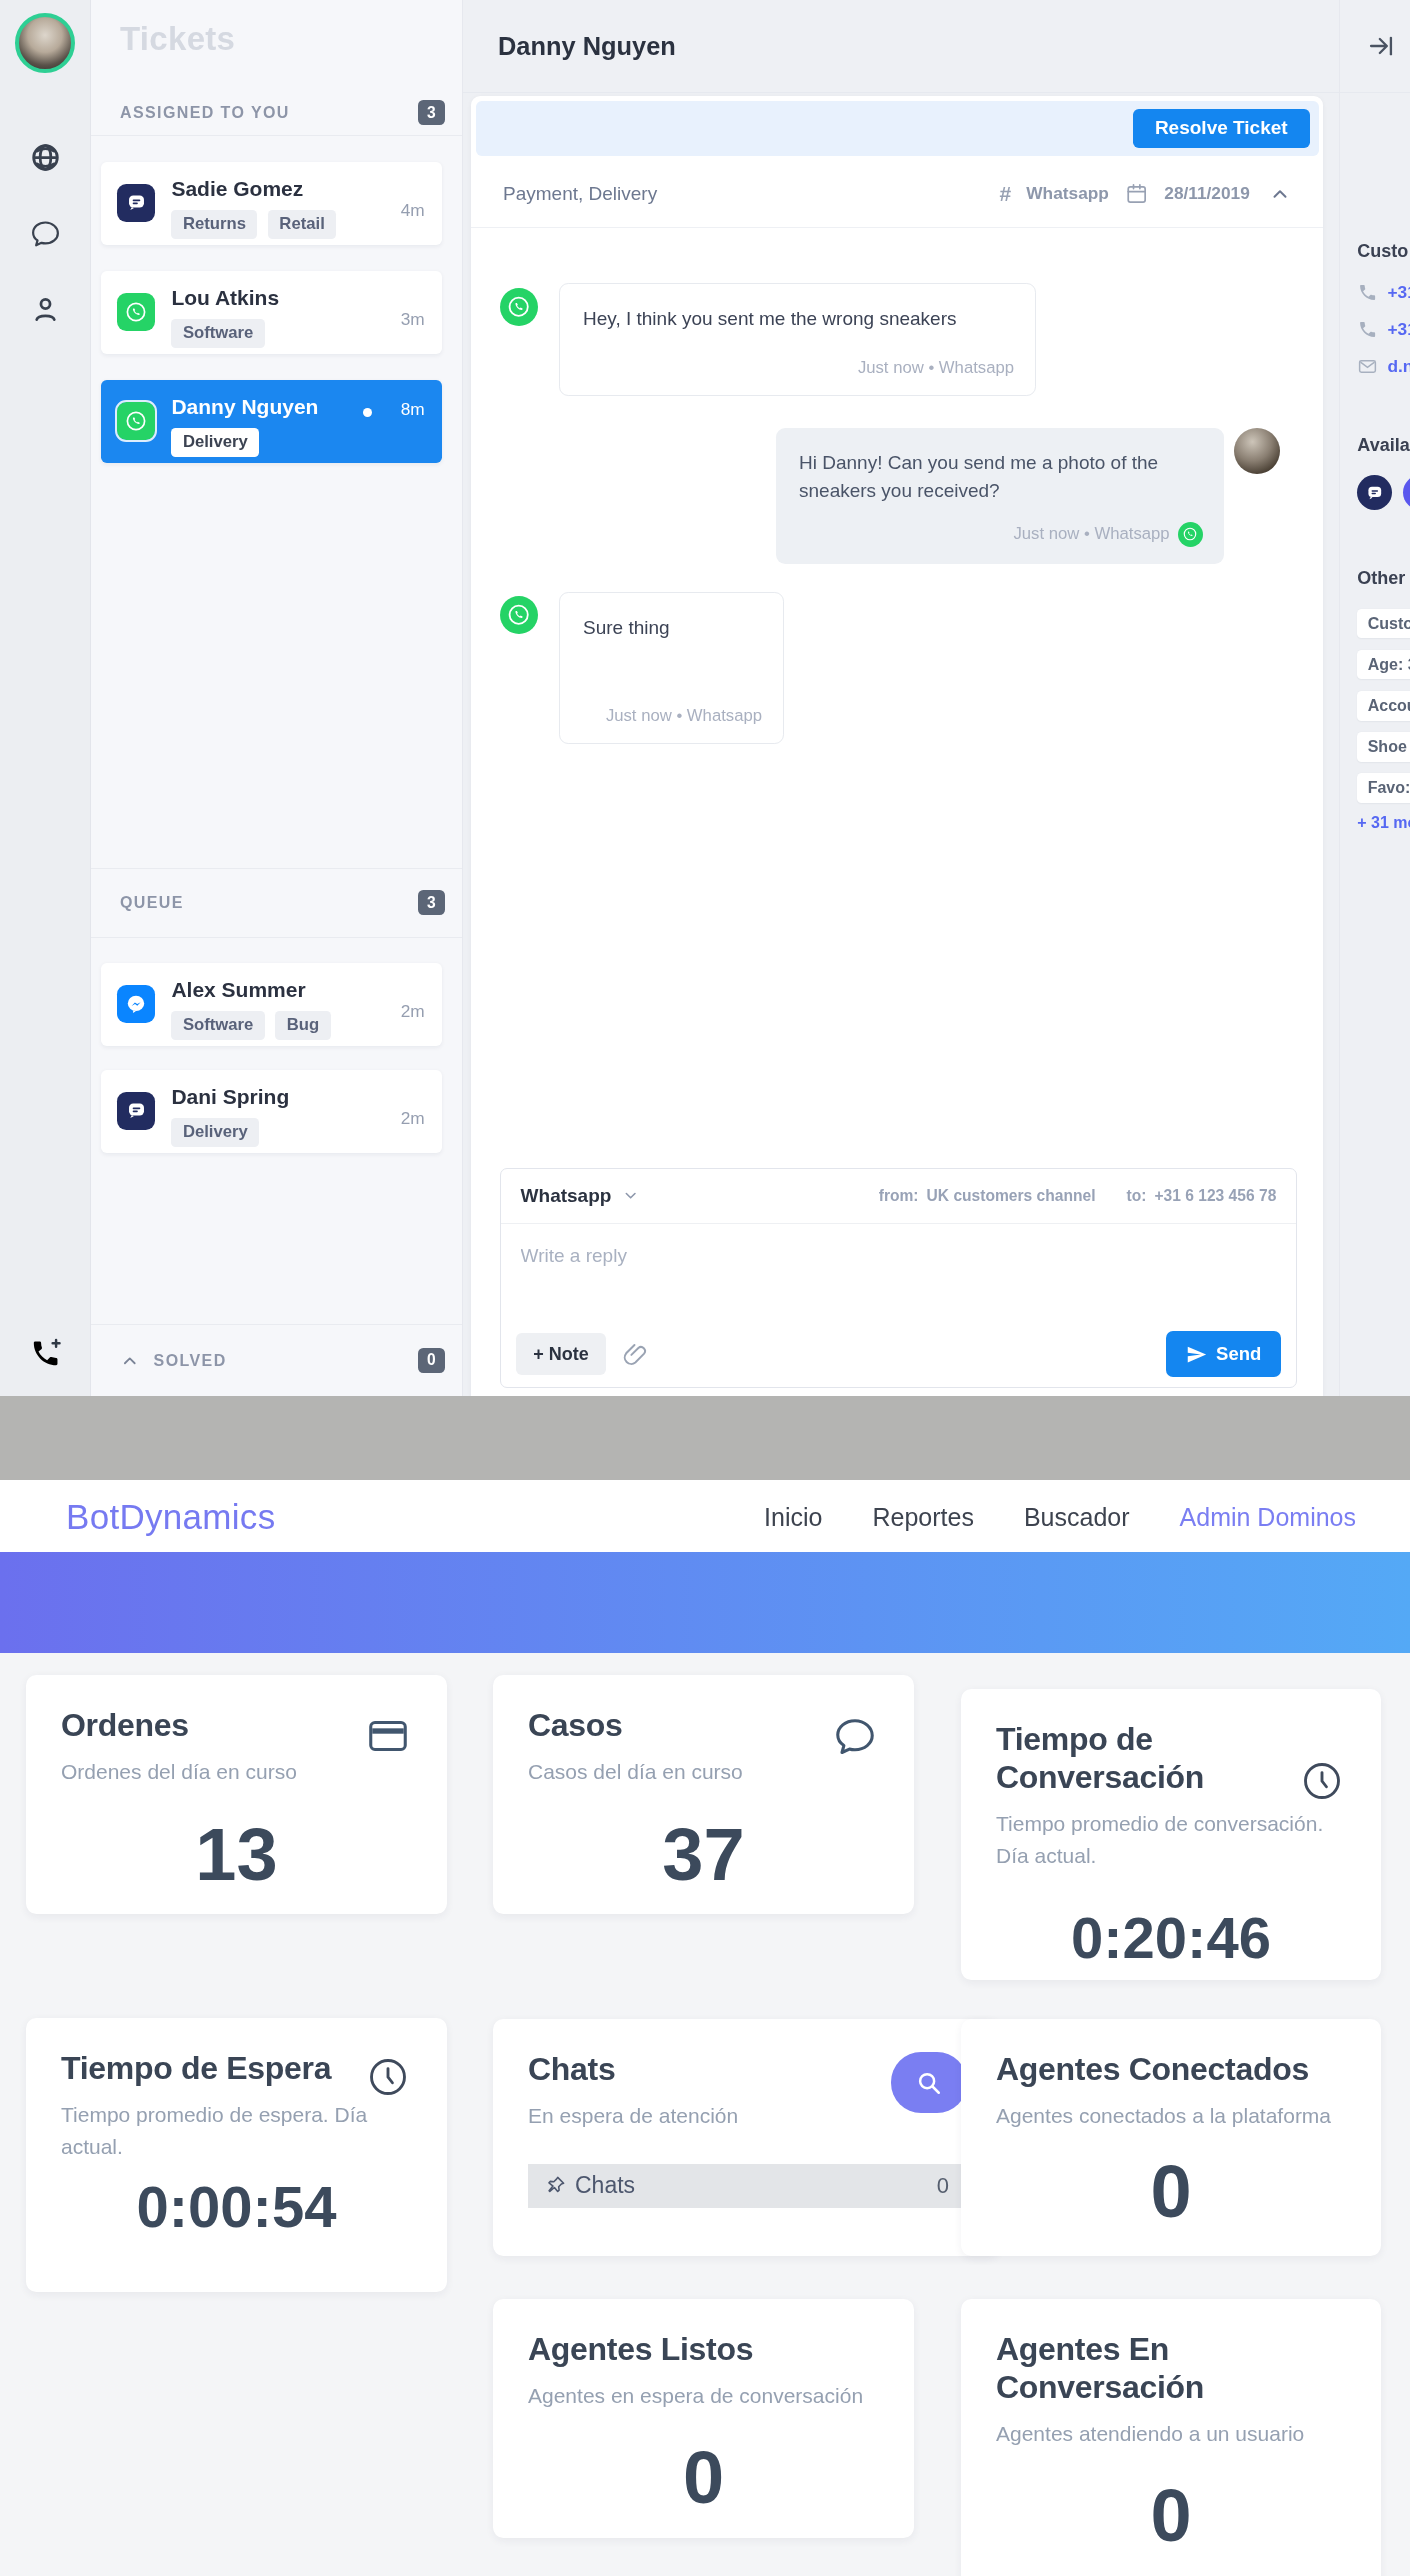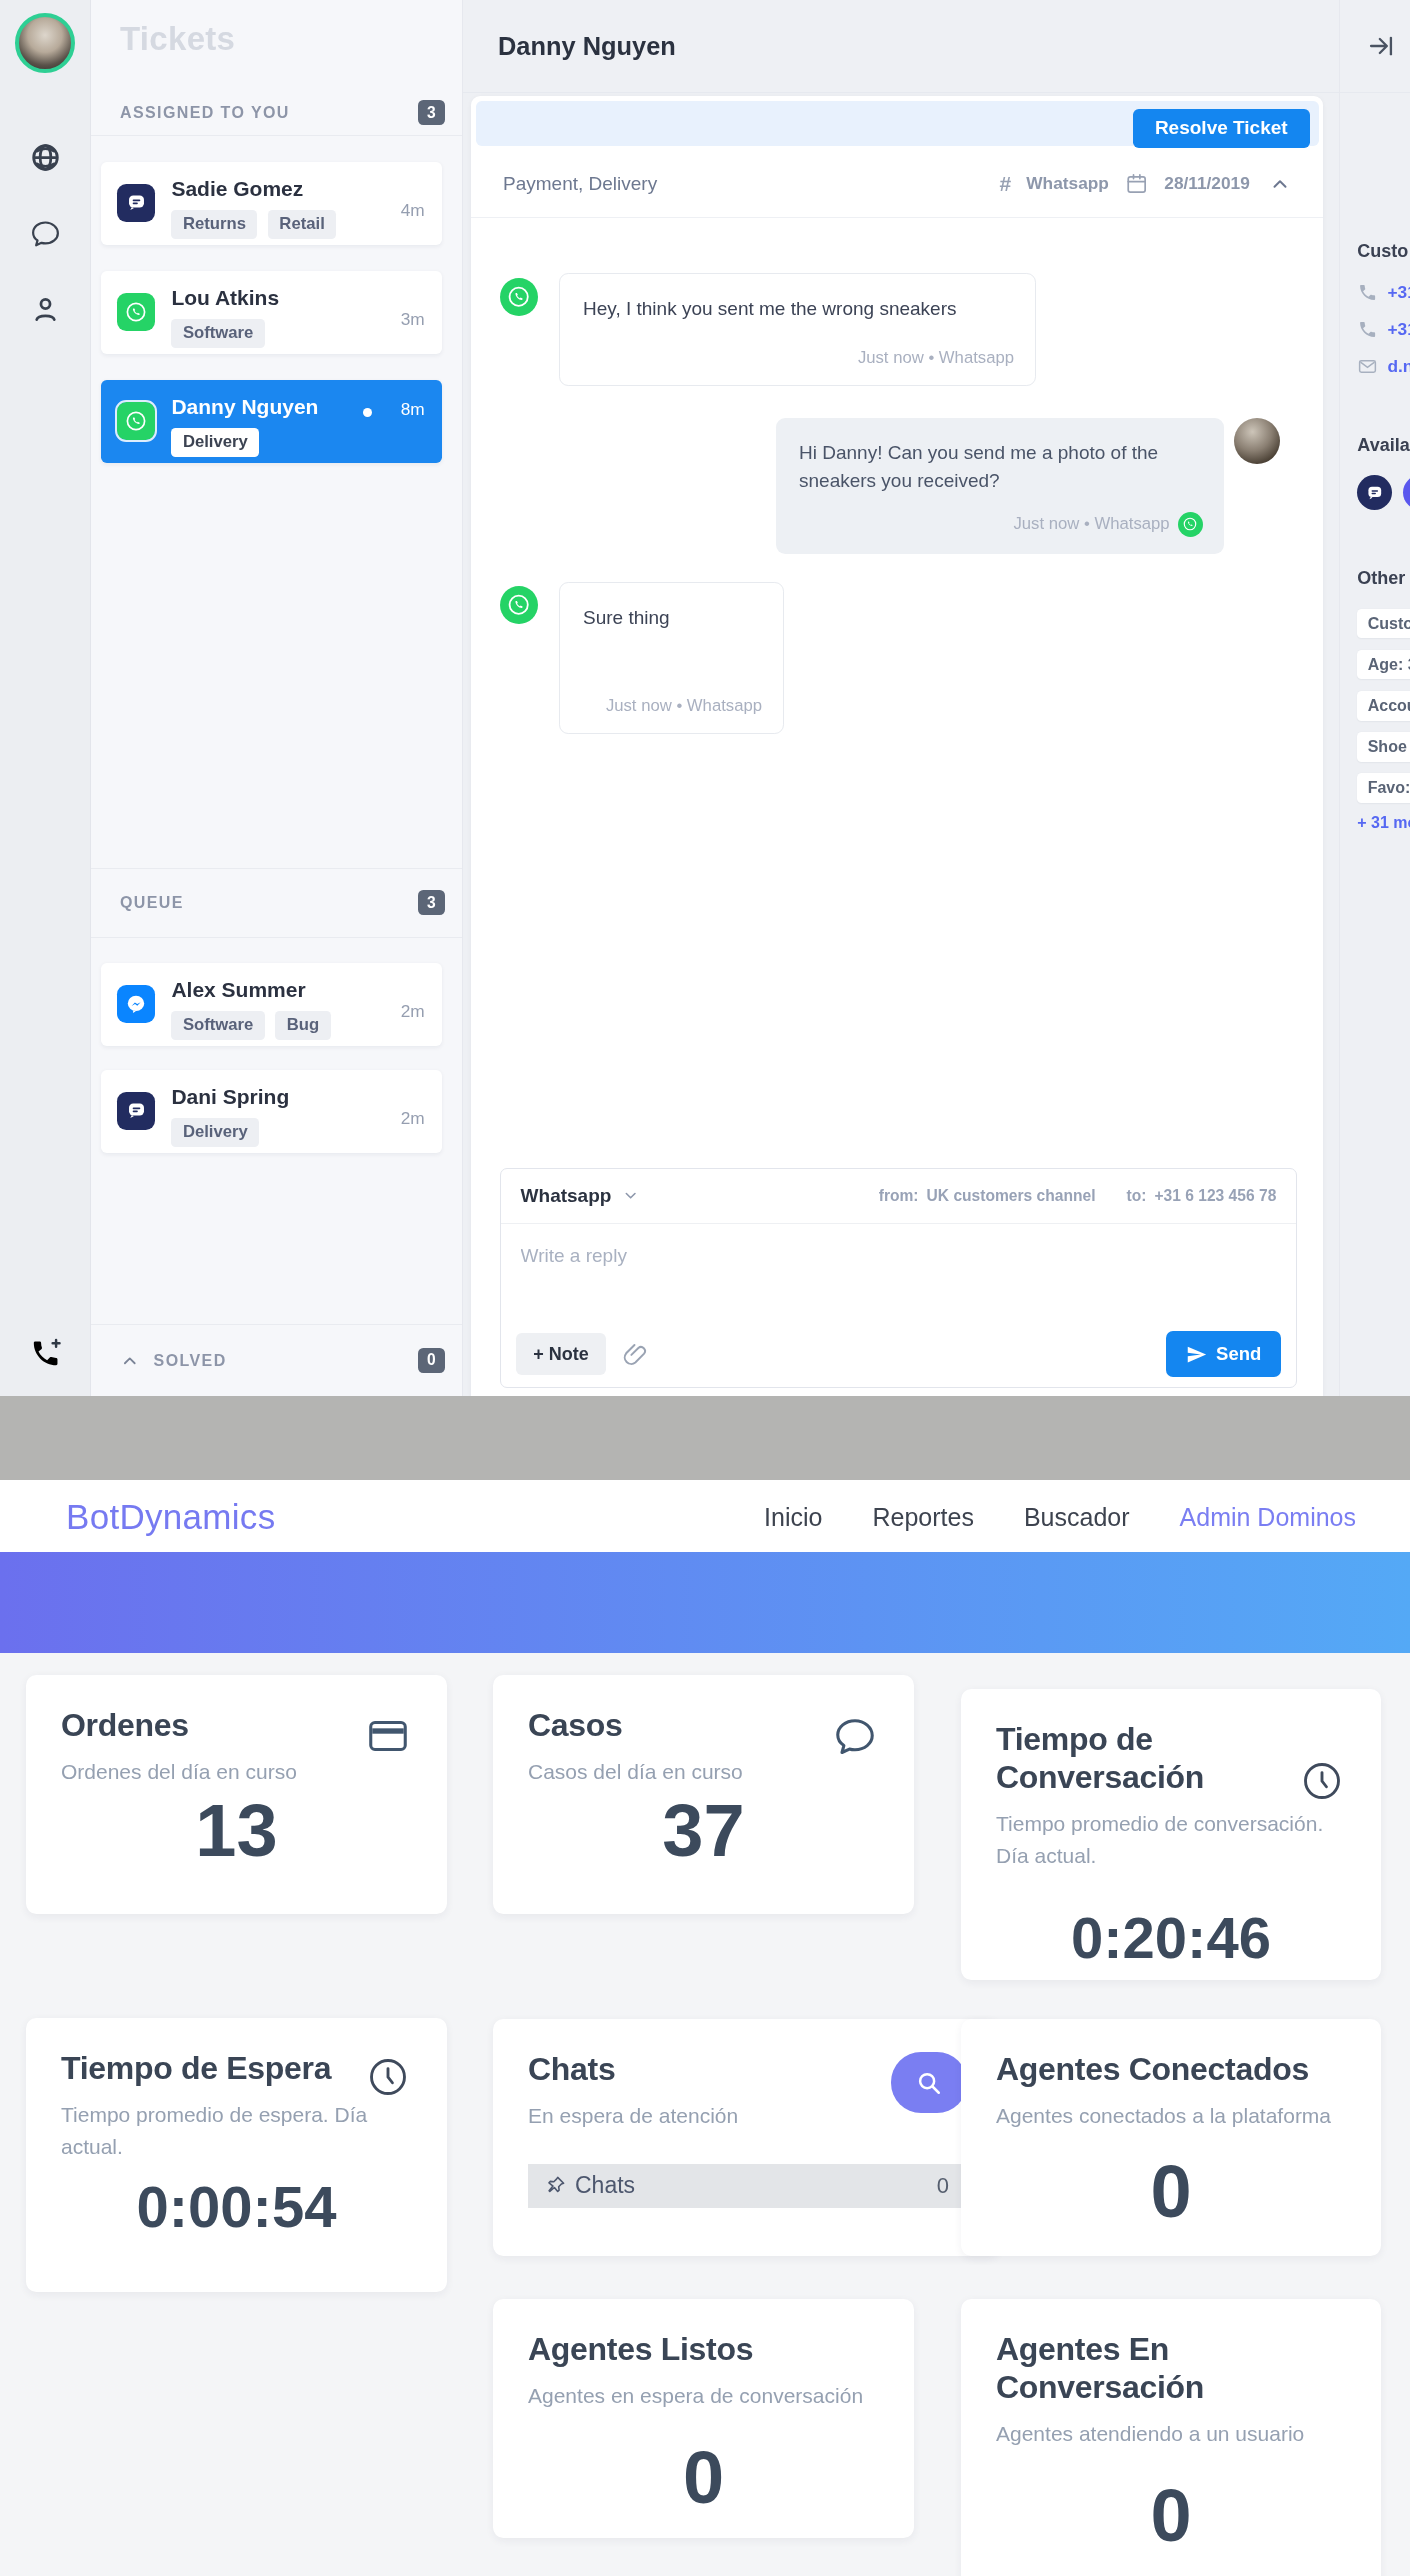--- a/index.html
+++ b/index.html
@@ -46,21 +46,21 @@
   .t-time { position:absolute; right:17.3px; bottom:24px; font-size:17.3px; color:#959eb0; }
   .tcard.selected .t-time { top:19.6px; bottom:auto; color:#fff; }
   .unread-dot { position:absolute; right:70px; top:28px; width:9.2px; height:9.2px; border-radius:50%; background:#fff; }
   .sb-solved { position:absolute; left:0; right:0; bottom:0; height:72px; border-top:0.6px solid #e9ebf0; display:flex; align-items:center; gap:14px; padding:0 17.3px 0 29px; }
   .chev { width:19.6px; height:19.6px; color:#7b8497; }
 
   
   .chat { position:absolute; left:462px; top:0; width:877px; height:1396px; border-left:0.6px solid #e6e8ee; }
   .chat-header { height:93px; border-bottom:0.6px solid #e6e9ef; display:flex; align-items:center; padding-left:35px; font-size:25.4px; font-weight:700; color:#2b3240; }
   .chat-card { position:absolute; left:8px; right:15.6px; top:96px; bottom:0; background:#fff; border-radius:9.2px 9.2px 0 0; box-shadow:0 1.2px 5.8px rgba(25,35,60,.05); }
-  .banner { margin:4.6px; height:45px; background:#e8f1fd; border-radius:5.8px; position:relative; }
+  .banner { margin:4.6px; height:55px; background:#e8f1fd; border-radius:5.8px; position:relative; }
   .resolve-btn { position:absolute; right:9.2px; top:8px; height:39px; padding:0 22px; background:#1486f0; color:#fff; font-size:19px; font-weight:700; border:none; border-radius:5.8px; cursor:pointer; }
   .meta-row { height:68px; display:flex; align-items:center; padding:0 32px; border-bottom:0.6px solid #eef0f4; }
   .meta-subject { font-size:19px; color:#6d7890; }
   .meta-right { margin-left:auto; display:flex; align-items:center; gap:15px; }
   .hash { font-size:21px; color:#98a1b3; font-weight:600; }
   .meta-chip { font-size:17.3px; font-weight:600; color:#8d97ab; }
   .cal-icon { width:25.4px; height:25.4px; color:#98a1b3; }
   .chev-up { width:22px; height:22px; color:#6d7890; margin-left:4.6px; }
 
   .messages { position:relative; height:941px; }
@@ -119,21 +119,21 @@
   .c2 { left:493px; top:22px;   width:421px; height:239px; }
   .c3 { left:961px;top:36px;   width:420px; height:291px; }
   .c4 { left:26px;  top:365px;  width:421px; height:274px; }
   .c5 { left:493px; top:366px;  width:506px; height:237px; }
   .c6 { left:961px;top:366px;  width:420px; height:237px; }
   .c7 { left:493px; top:646px; width:421px; height:239px; }
   .c8 { left:961px;top:646px; width:420px; height:300px; }
   .d-title { font-size:32px; font-weight:700; color:#3a4555; letter-spacing:-0.3px; line-height:1.18; }
   .d-title.narrow { width:248px; }
   .d-sub { margin-top:11.5px; font-size:21px; color:#95a0b1; line-height:1.5; }
-  .d-big { font-size:74px; font-weight:700; color:#3c4a5c; text-align:center; }
+  .d-big { font-size:74px; font-weight:700; color:#3c4a5c; text-align:center; margin-top:24px; }
   .d-time { font-size:58px; font-weight:700; color:#3c4a5c; text-align:center; }
   .c3 .d-time { margin-top:33px; }
   .c4 .d-time { margin-top:11px; }
   .c6 .d-big { margin-top:17.3px; }
   .c7 .d-big, .c8 .d-big { margin-top:23px; }
   .card-icon { position:absolute; right:36px; top:38px; width:46px; height:46px; color:#41566e; }
   .c3 .card-icon { top:69px; color:#3f4a5c; }
   .c4 .card-icon { top:36px; color:#3f4a5c; }
   .search-chip { position:absolute; right:32px; top:33px; width:76px; height:61px; border-radius:30px; background:#7a7ef2; display:flex; align-items:center; justify-content:center; cursor:pointer; }
   .chats-row { margin-top:32px; height:44px; background:#e3e5e8; display:flex; align-items:center; padding:0 15px; }

